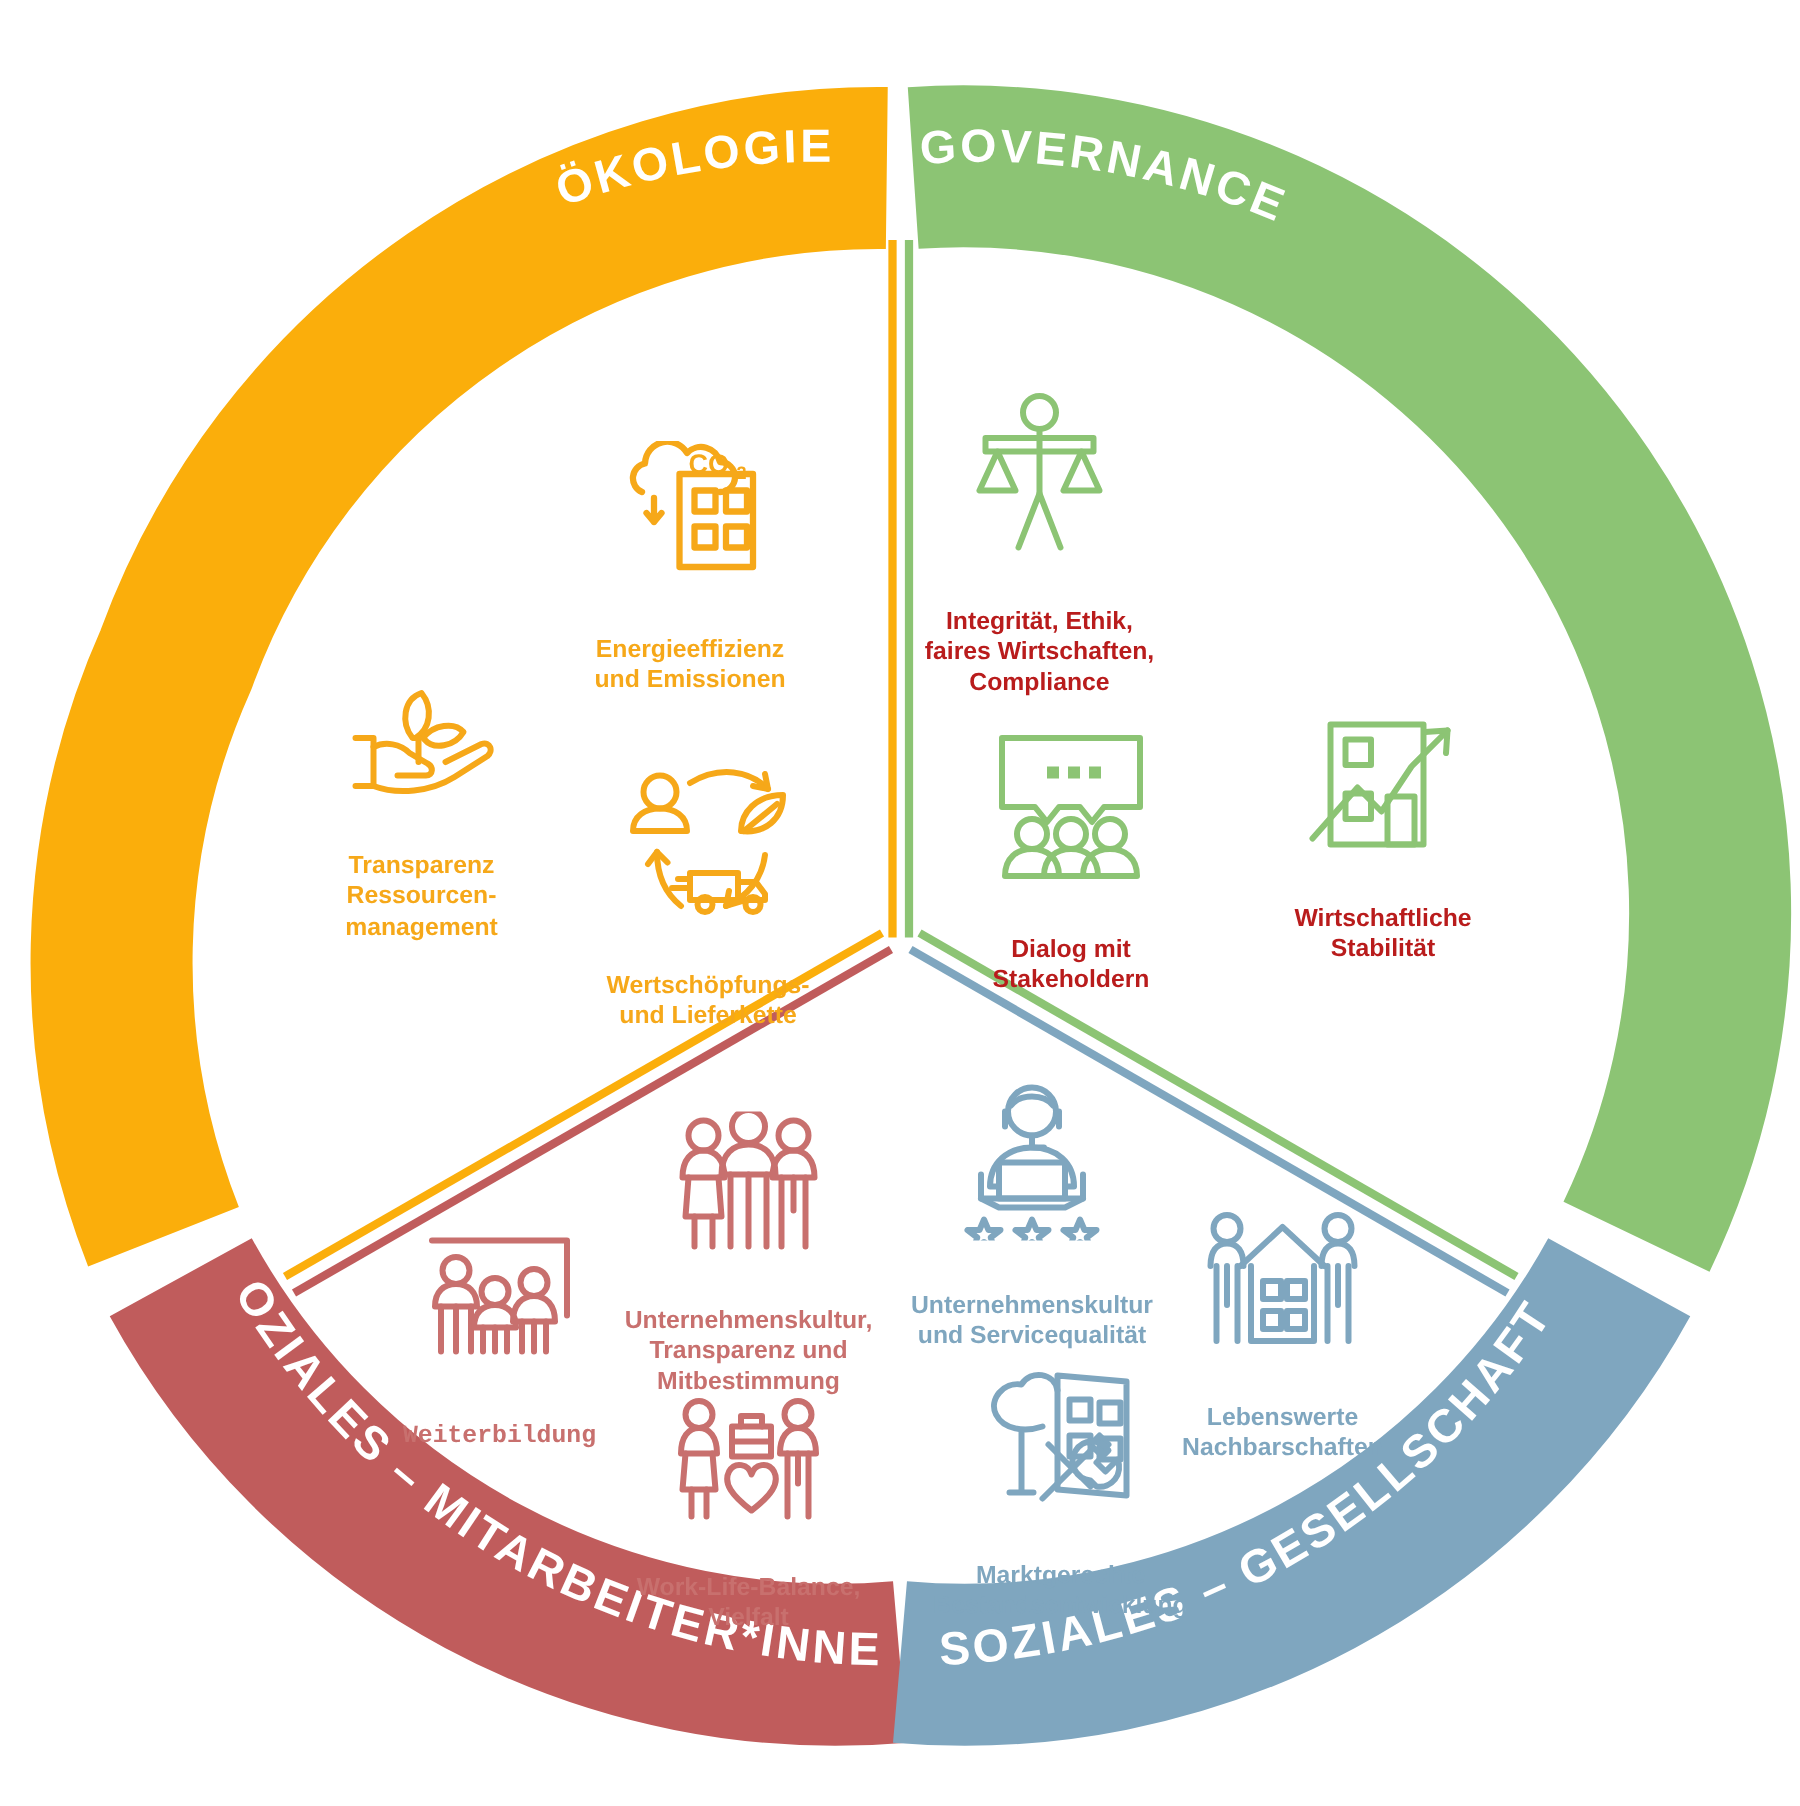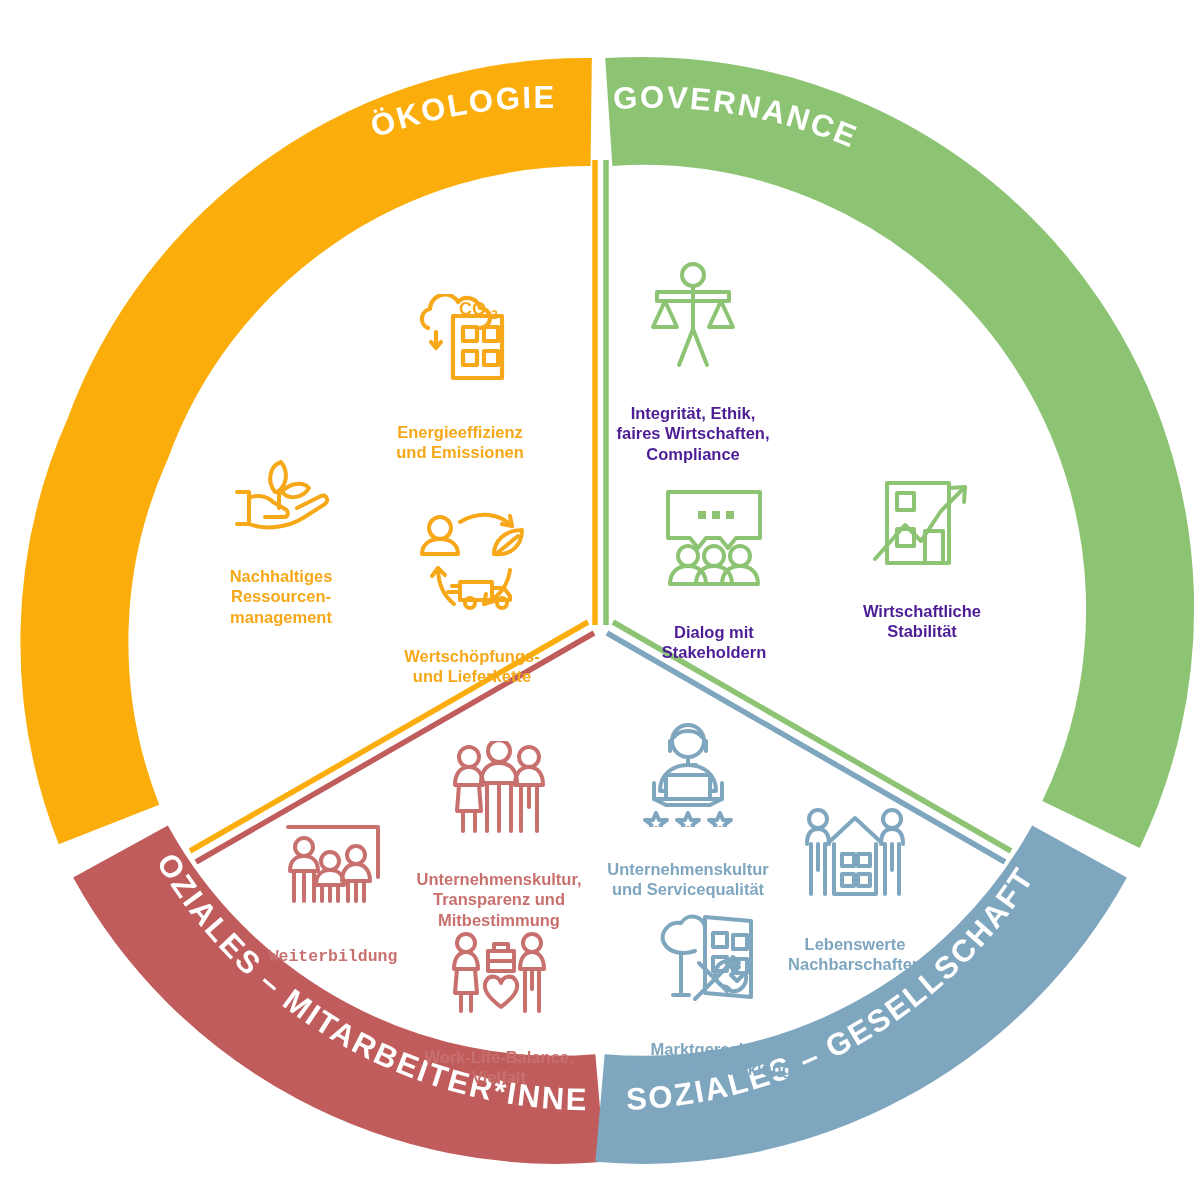--- a/index.html
+++ b/index.html
@@ -43,21 +43,21 @@
     line-height: 1.25;
     transform: translate(-50%, 0);
     white-space: pre-line;
   }
   .topic .ico {
     display: block;
     margin: 0 auto 6px auto;
   }
   .topic .cap { display: block; }
   .c-eco   { color: #F6A819; }
-  .c-gov   { color: #4c1d95; }
+  .c-gov   { color: #b91c1c; }
   .c-emp   { color: #C8706E; }
   .c-soc   { color: #7FA6BF; }
 </style>
 </head>
 <body>
 
 <div id="stage">
 
   <svg class="diagram" viewBox="0 0 1200 1204">
     <defs>
@@ -132,21 +132,21 @@
     <span class="ico">
       <svg width="108" height="78" viewBox="0 0 108 78" fill="none" stroke="#F6A819" stroke-width="4" stroke-linecap="round" stroke-linejoin="round">
         <path d="M48 36 C 40 26 42 10 54 6 C 62 16 60 30 50 36 Z"></path>
         <path d="M55 36 C 62 27 76 25 82 32 C 76 42 62 44 56 37 Z"></path>
         <path d="M52 36 L52 52"></path>
         <path d="M10 36 L22 36 L22 68 L10 68"></path>
         <path d="M22 42 C 30 38 40 40 46 46 L 58 53 C 62 55 62 61 57 61 L 38 61"></path>
         <path d="M22 68 C 38 74 60 72 76 62 L 98 48 C 102 45 100 38 94 40 L 70 52"></path>
       </svg>
     </span>
-    <span class="cap">Nachhaltiges
+    <span class="cap">Transparenz
 Ressourcen-
 management</span>
   </div>
 
   <div class="topic c-eco" style="left:472px; top:465px; width:200px;">
     <span class="ico">
       <svg width="116" height="108" viewBox="0 0 116 108" fill="none" stroke="#F6A819" stroke-width="4" stroke-linecap="round" stroke-linejoin="round">
 
         <circle cx="26" cy="22" r="11"></circle>
         <path d="M8 48 C 8 38 16 33 26 33 C 36 33 44 38 44 48 Z"></path>

